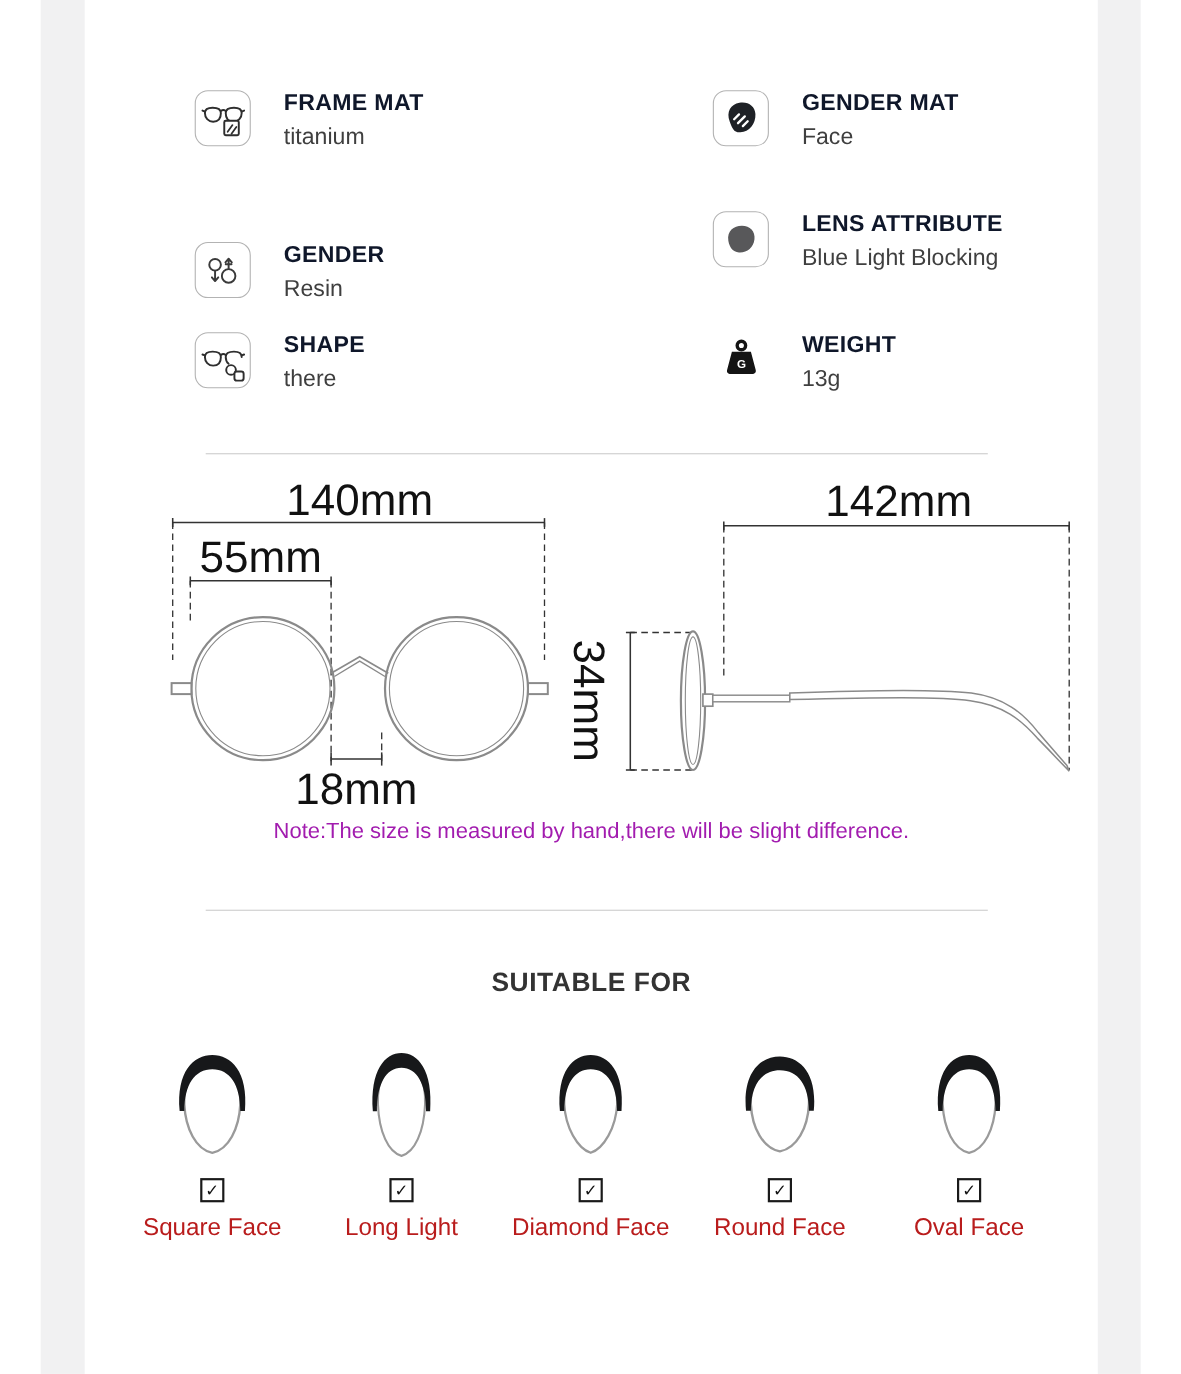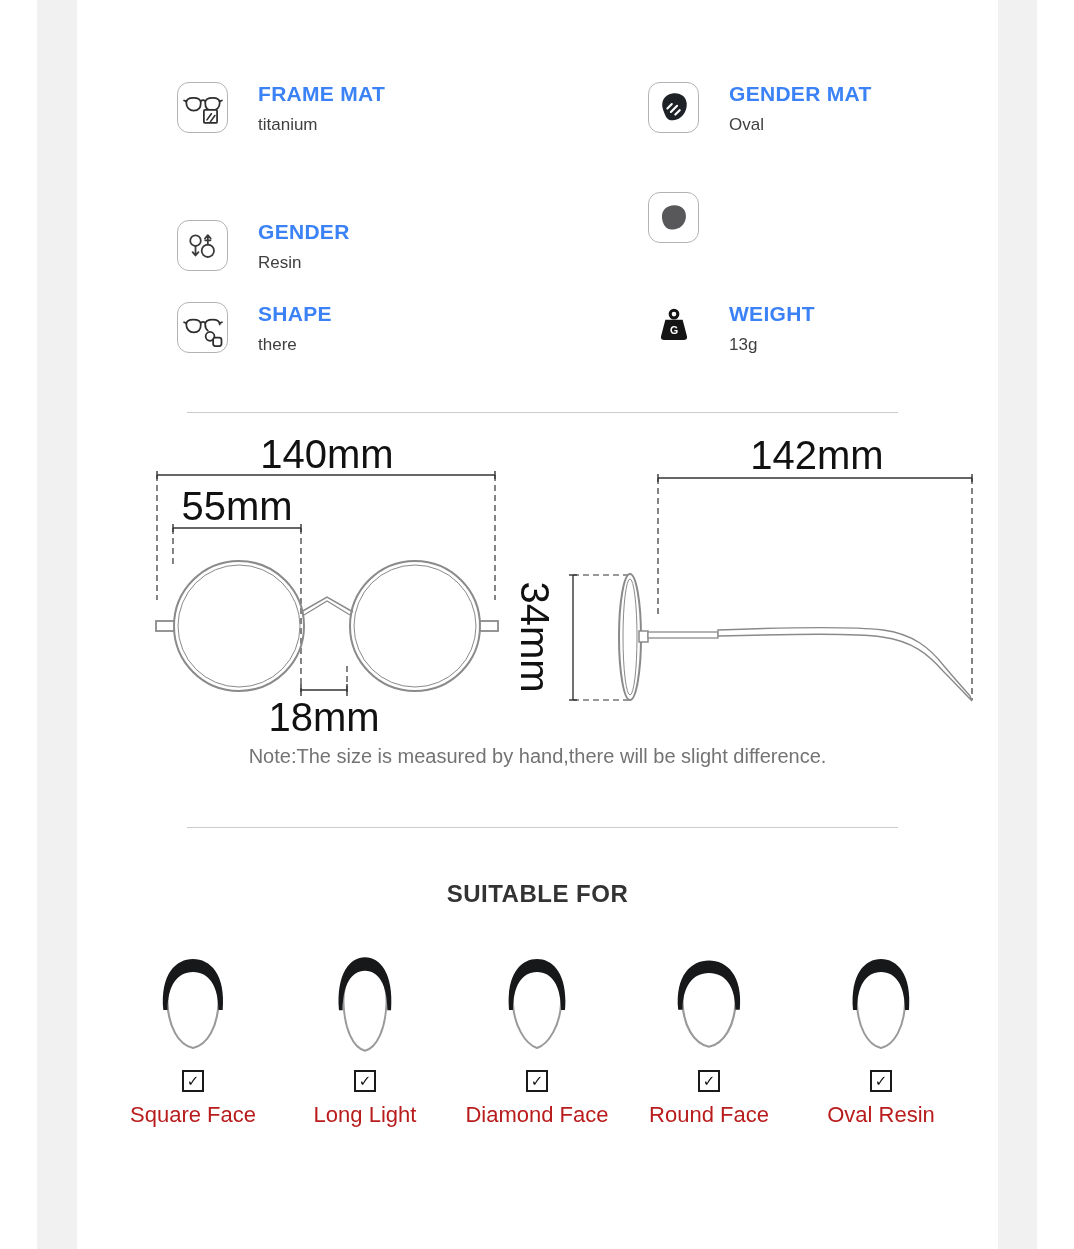--- a/index.html
+++ b/index.html
@@ -8,30 +8,30 @@
   .stripe{position:absolute;top:0;height:1249px;background:#f1f1f2;}
   .stripe.left{left:37px;width:40px;}
   .stripe.right{left:998px;width:39px;}
 
   
   .spec{position:absolute;display:flex;align-items:flex-start;}
   .spec .iconbox{width:51px;height:51px;border:1.6px solid #b3b3b3;border-radius:12px;
                  box-sizing:border-box;display:flex;align-items:center;justify-content:center;background:#fff;}
   .spec .iconplain{width:51px;height:51px;display:flex;align-items:center;justify-content:center;}
   .spec .txt{margin-left:30px;}
-  .spec .label{font-size:21px;font-weight:bold;color:#3b82f6;line-height:24px;letter-spacing:.3px;}
-  .spec .value{font-size:17px;color:#3f3f3f;line-height:24px;margin-top:7px;}
+  .spec .label{font-size:21px;font-weight:bold;color:#0f172a;line-height:24px;letter-spacing:.3px;}
+  .spec .value{font-size:21px;color:#3f3f3f;line-height:24px;margin-top:7px;}
 
   .divider{position:absolute;left:187px;width:711px;height:1px;background:#cccccc;}
 
   
   #diagram{position:absolute;left:77px;top:428px;}
   #diagram text{font-family:"Liberation Sans",sans-serif;fill:#111;font-size:40px;}
   .note{position:absolute;left:77px;top:745px;width:921px;text-align:center;
-        font-size:20px;color:#737373;}
+        font-size:20px;color:#a21caf;}
 
   .sec-title{position:absolute;left:77px;top:880px;width:921px;text-align:center;
              font-size:24px;font-weight:bold;color:#333;letter-spacing:.5px;}
 
   
   .faces{position:absolute;left:107px;top:952px;width:860px;display:flex;}
   .face-col{width:172px;display:flex;flex-direction:column;align-items:center;}
   .face-col .checkbox{margin-top:8px;width:18px;height:18px;border:2px solid #1a1a1a;
         display:flex;align-items:center;justify-content:center;background:#fff;}
   .face-col .checkbox span{font-family:"DejaVu Sans",sans-serif;font-size:15px;font-weight:bold;color:#111;line-height:1;}
@@ -66,21 +66,21 @@
 
   <div class="spec" style="left:648px;top:82px;">
     <span class="iconbox">
       <svg width="44" height="44" viewBox="0 0 50 50">
         <path d="M13,28 C9,18 14,10 23,8.5 C32,7 39,12 39.5,20 C40,30 33,38.5 24,39 C17,39.4 15.5,34.5 13,28 Z" fill="#1e2126"></path>
         <path d="M17.5,25.5 L22.5,20.5 M21.5,29.5 L28.5,22.5 M26.5,32.5 L31.5,27.5" stroke="#ffffff" stroke-width="2.4" stroke-linecap="round"></path>
       </svg>
     </span>
     <span class="txt">
       <div class="label">GENDER MAT</div>
-      <div class="value">Oval</div>
+      <div class="value">Face</div>
     </span>
   </div>
 
   <div class="spec" style="left:177px;top:192px;margin-top:28px;">
     <span class="iconbox">
       <svg width="44" height="44" viewBox="0 0 50 50" fill="none" stroke="#3a3a3a" stroke-width="2" stroke-linecap="round" stroke-linejoin="round">
         <circle cx="16.5" cy="19" r="6"></circle>
         <path d="M16.5,25 L16.5,35.5 M13.2,32 L16.5,35.8 L19.8,32"></path>
         <circle cx="30.5" cy="30.5" r="7"></circle>
         <path d="M30.5,23.5 L30.5,13 M27.2,16.5 L30.5,12.7 L33.8,16.5 M27.5,18.5 L33.5,18.5"></path>
@@ -90,20 +90,24 @@
       <div class="label">GENDER</div>
       <div class="value">Resin</div>
     </span>
   </div>
 
   <div class="spec" style="left:648px;top:192px;">
     <span class="iconbox">
       <svg width="44" height="44" viewBox="0 0 50 50">
         <path d="M11.5,26 C10,16 17,10.5 25.5,10.5 C34,10.5 39.5,16.5 38.5,24.5 C37.5,33.5 30.5,38.5 22.5,38 C16,37.6 12.8,33 11.5,26 Z" fill="#58585a"></path>
       </svg>
+    </span>
+    <span class="txt">
+      <div class="label">LENS ATTRIBUTE</div>
+      <div class="value">Blue Light Blocking</div>
     </span>
   </div>
 
   <div class="spec" style="left:177px;top:302px;">
     <span class="iconbox">
       <svg width="44" height="44" viewBox="0 0 50 50" fill="none" stroke="#2e2e2e" stroke-width="2" stroke-linecap="round">
         <path d="M6,21 C6,17 9,15.5 14,15.5 C20,15.5 22.5,17.5 22.5,21 C22.5,27 19.5,30 14.5,30 C9.5,30 6,26 6,21 Z"></path>
         <path d="M44,21 C44,17 41,15.5 36,15.5 C30,15.5 27.5,17.5 27.5,21 C27.5,24 28.5,26.5 30.5,28"></path>
         <path d="M22.5,19 Q25,17 27.5,19"></path>
         <path d="M3.5,18.5 L6,19.5 M44,19.5 L46.5,18.5"></path>
@@ -268,16 +272,16 @@
     <div class="face-col fs-oval">
       <span>
         <svg width="84" height="106" viewBox="0 0 84 106">
           <path d="M42,14 C57,14 67,30 66,52 C65,74 56,93 42,96 C28,93 19,74 18,52 C17,30 27,14 42,14 Z" fill="#ffffff" stroke="#9a9a9a" stroke-width="2"></path>
           <path d="M14,58 C11,22 26,7 42,7 C58,7 73,22 70,58 L66,58 C66,34 57,20 42,20 C27,20 18,34 18,58 Z" fill="#17181a"></path>
         </svg>
       </span>
       <span class="checkbox">
           <span>✓</span>
         </span>
-      <span class="face-label">Oval Resin</span>
+      <span class="face-label">Oval Face</span>
     </div>
   </div>
 </div>
 
 </body></html>

